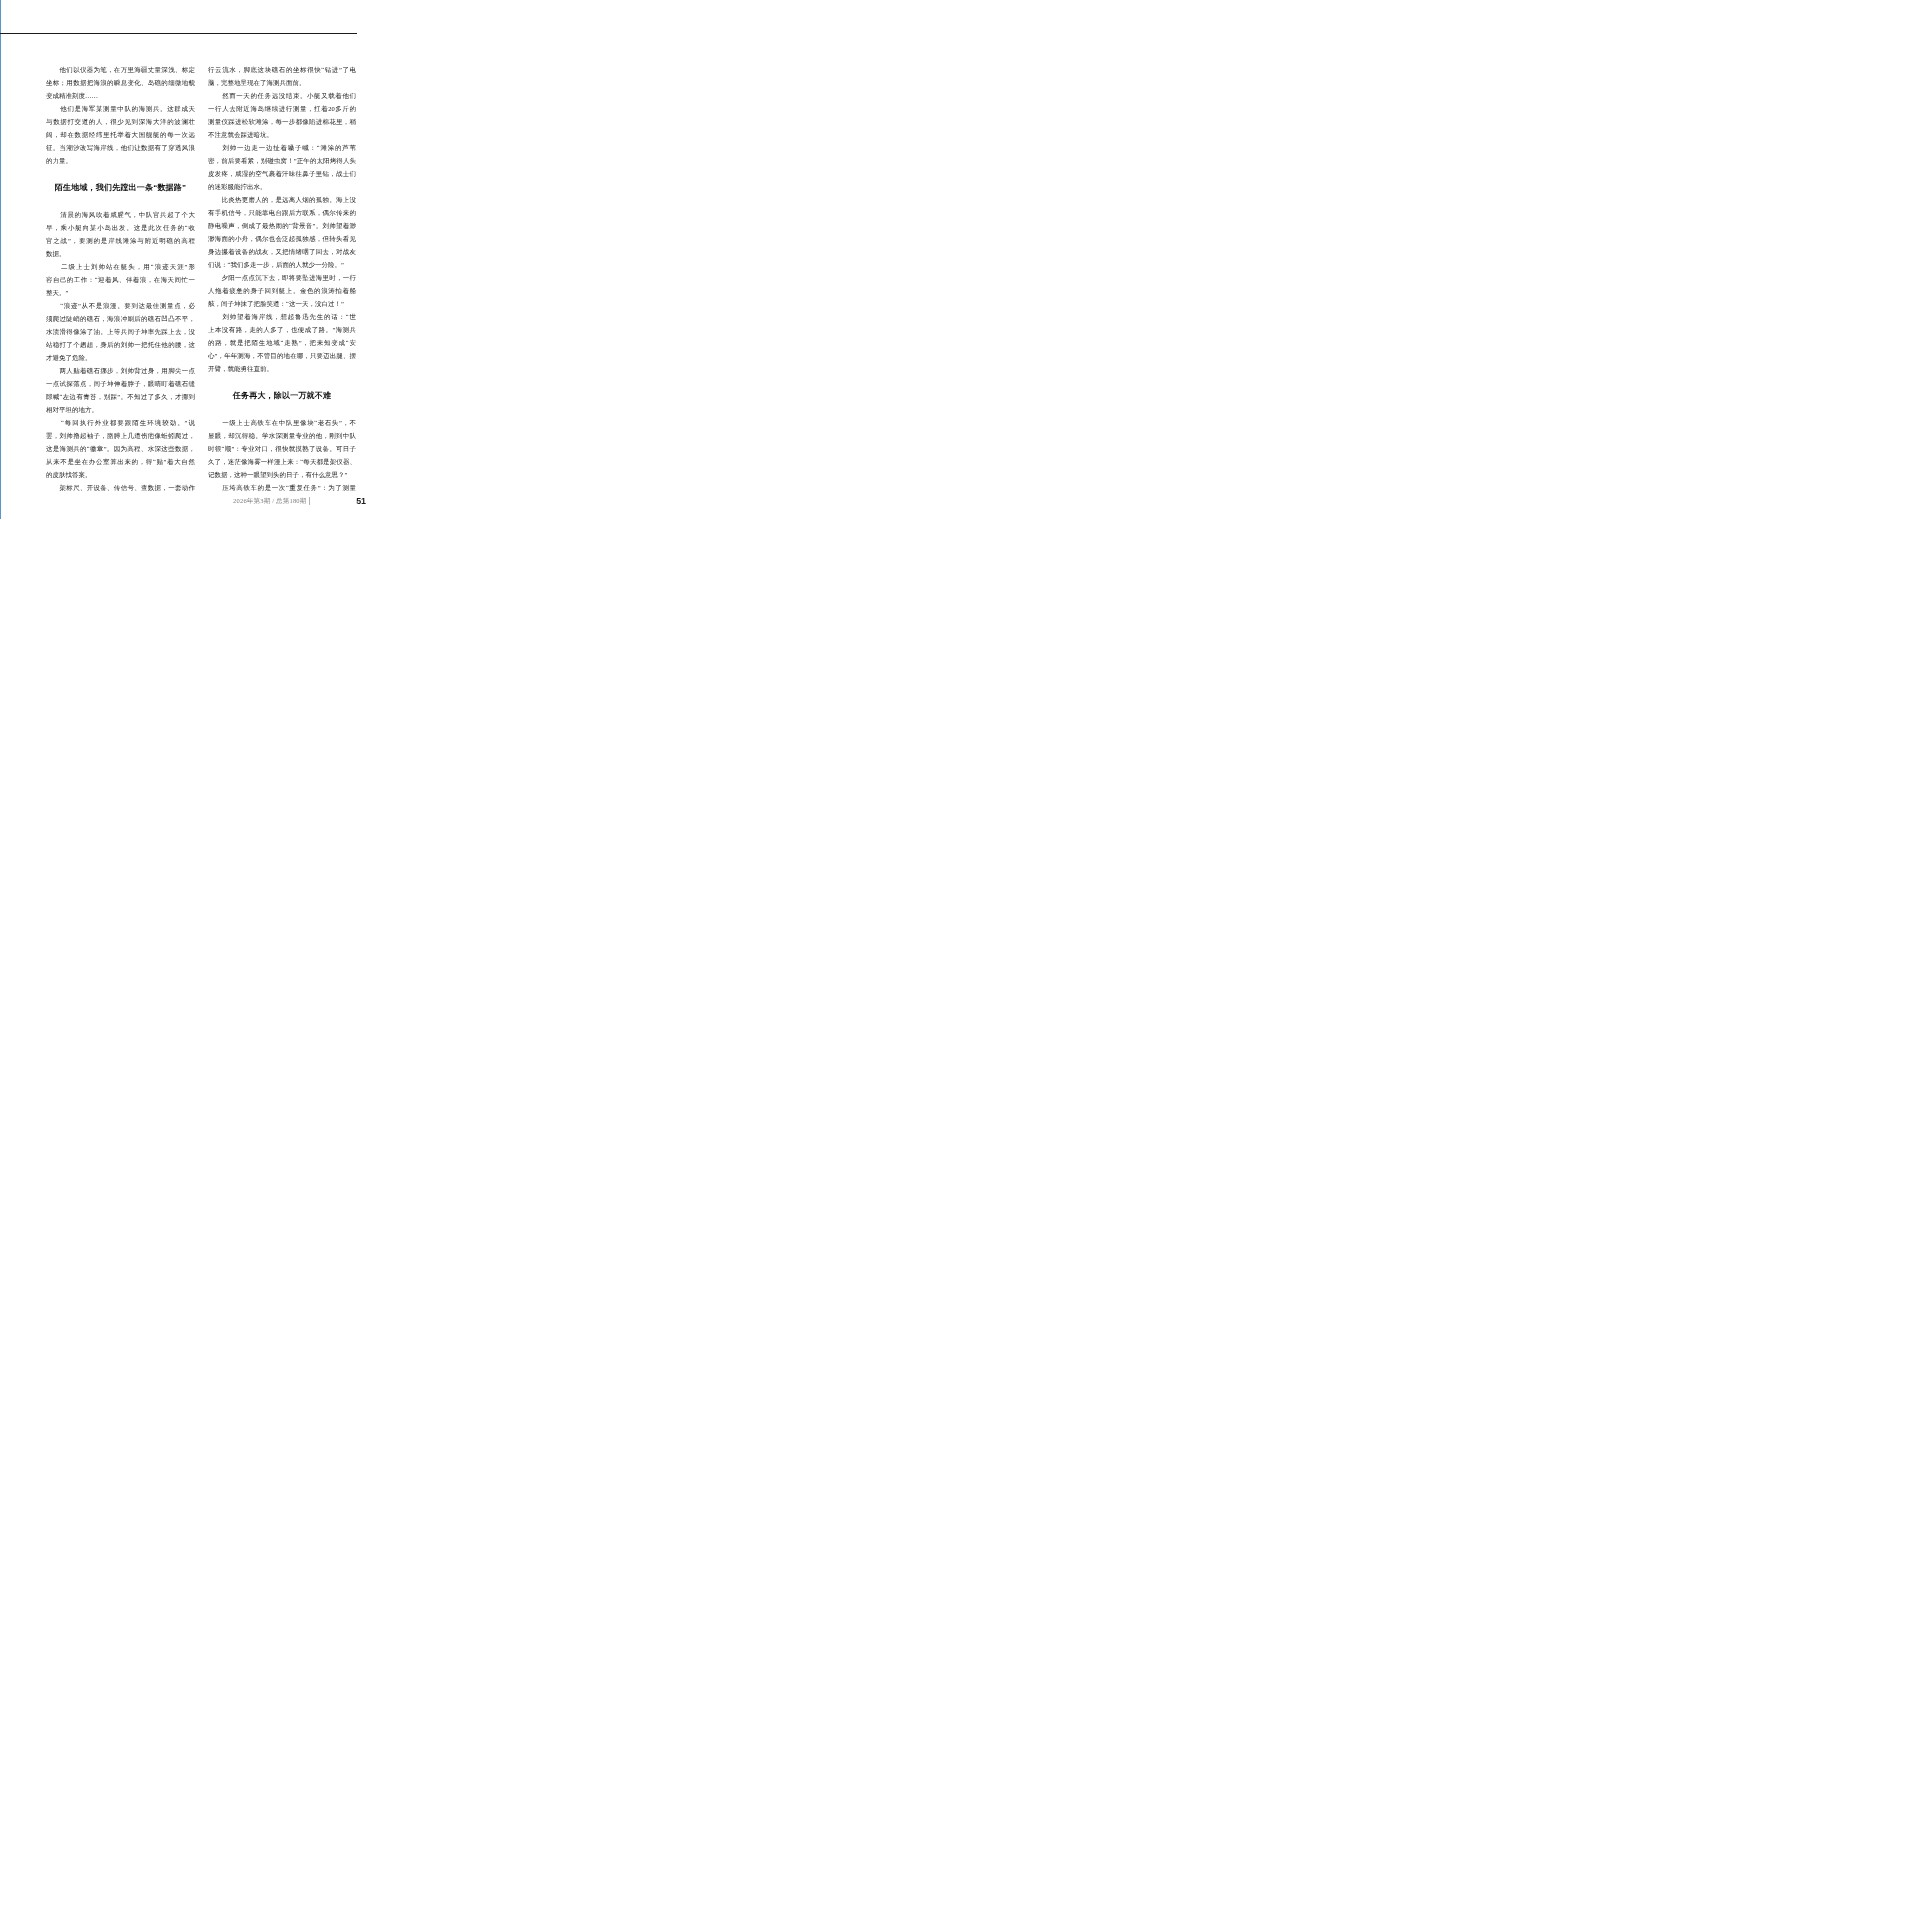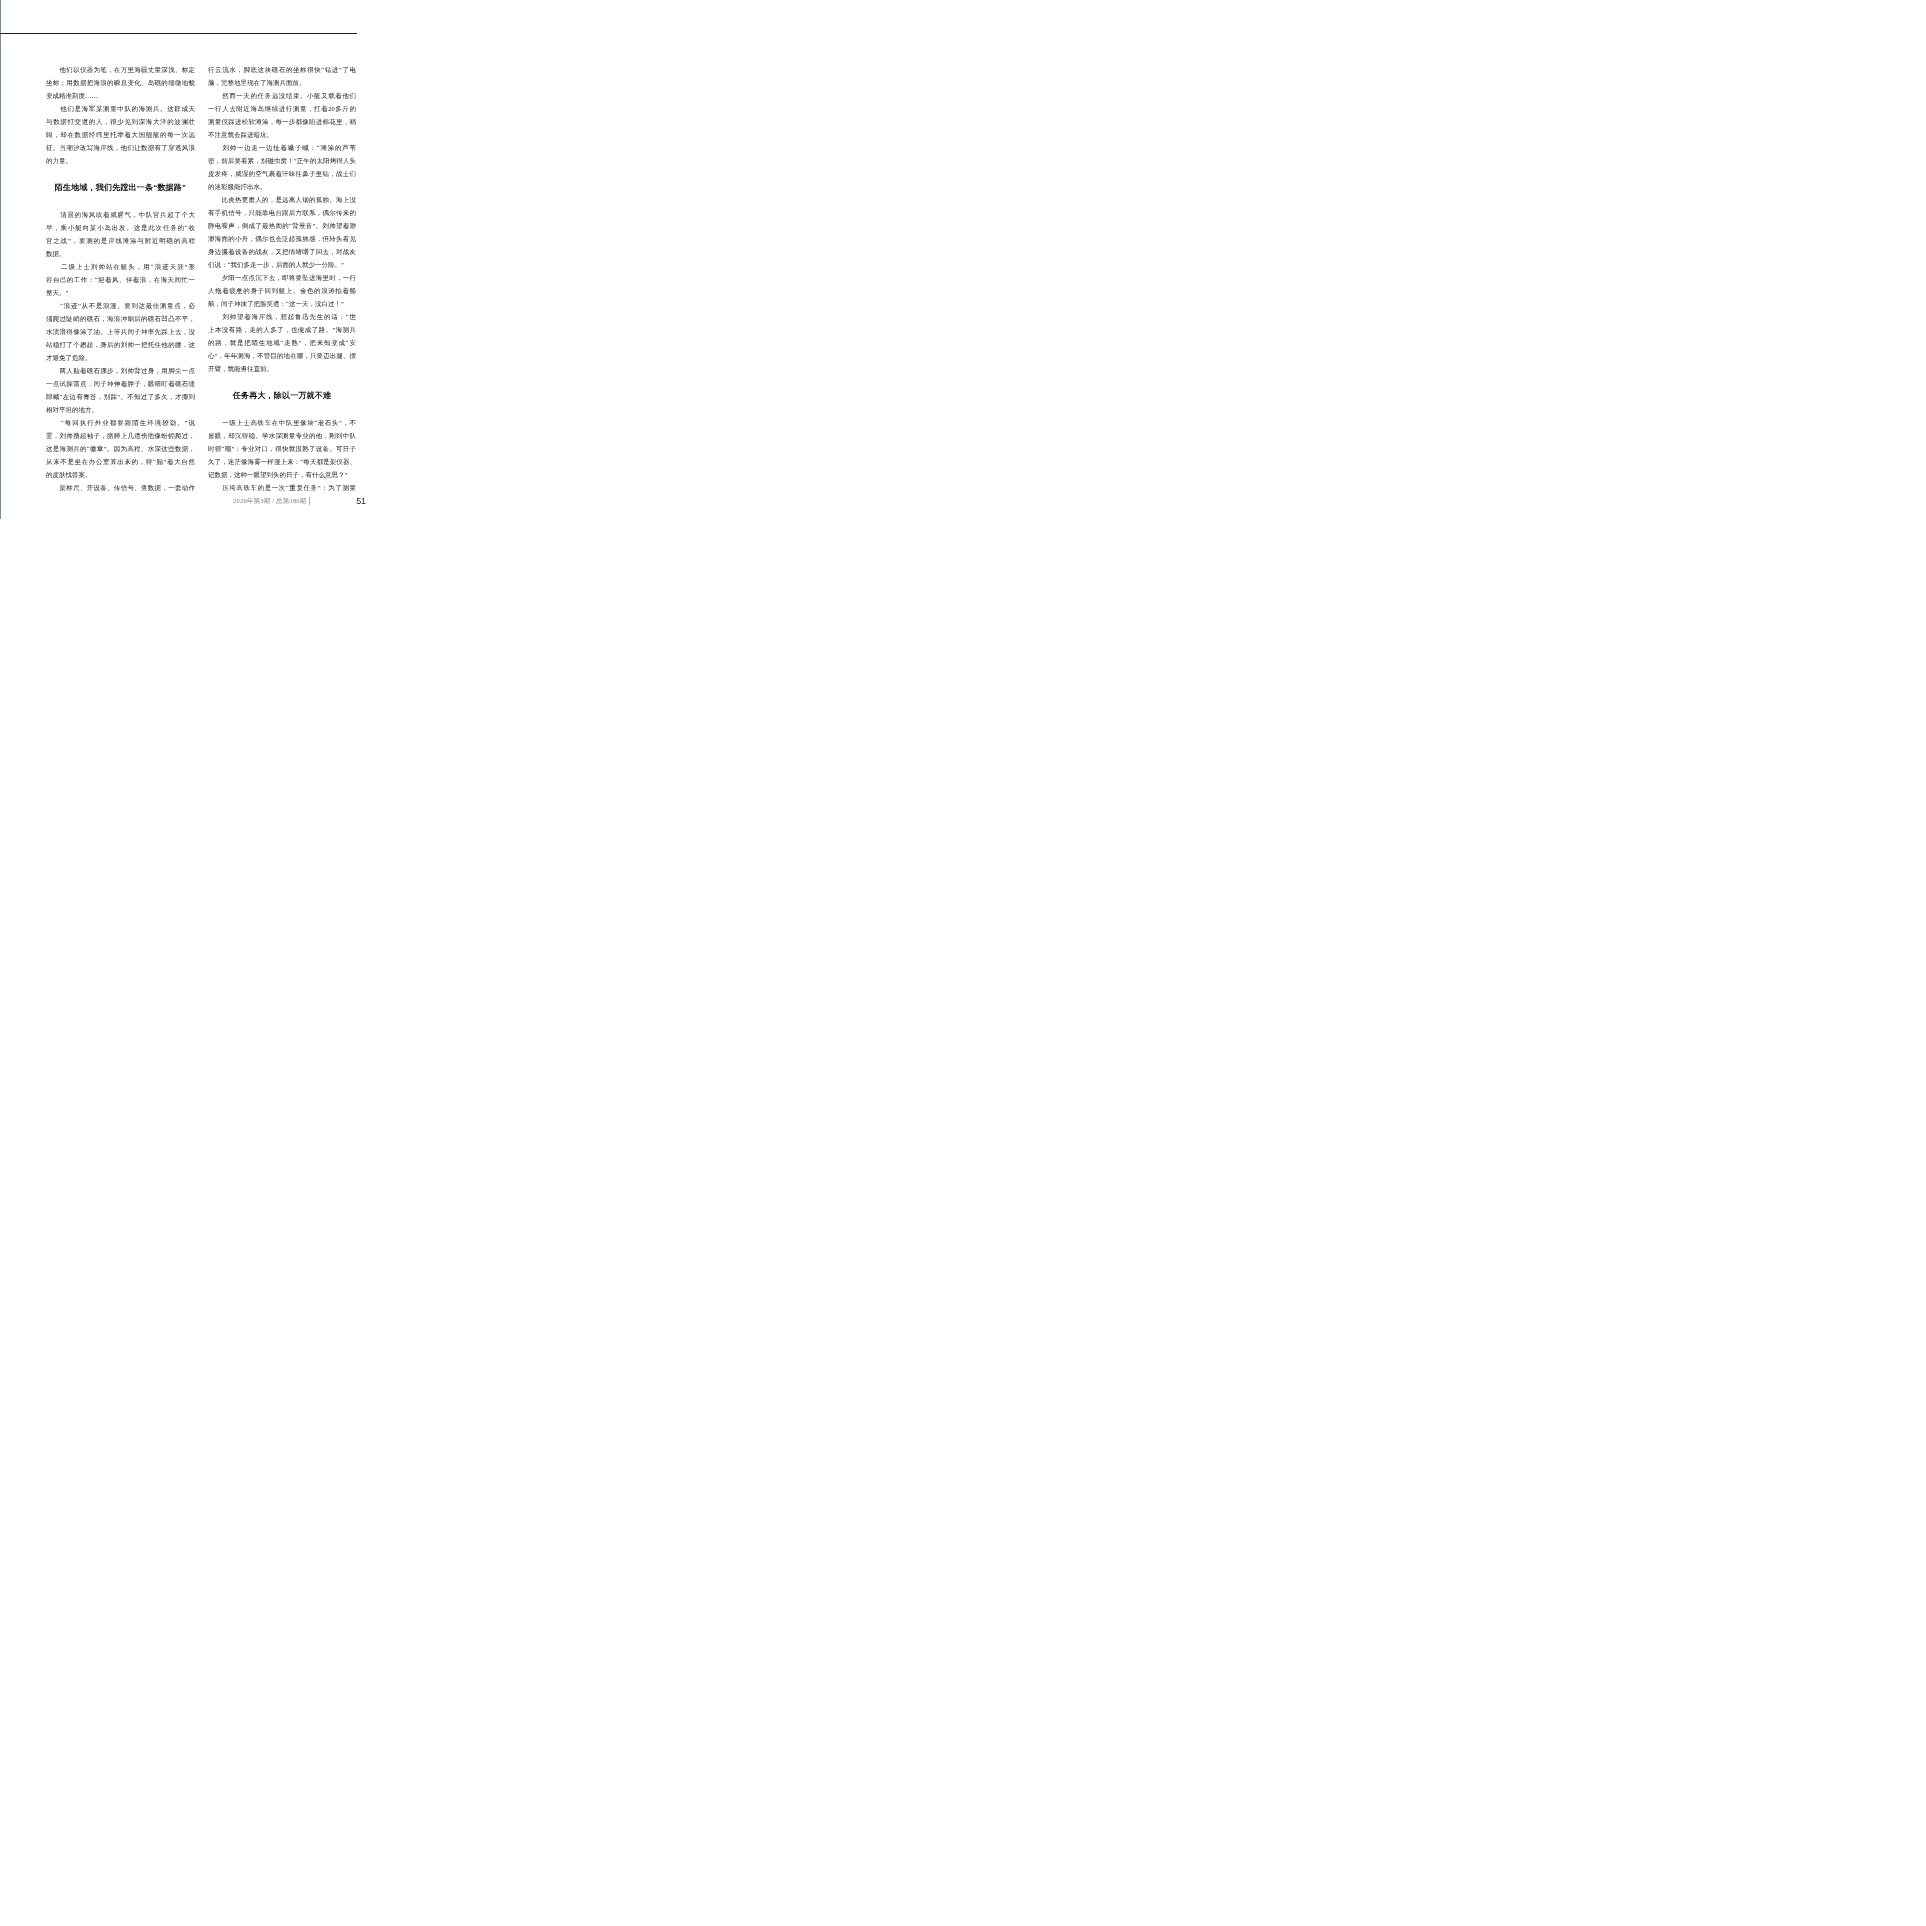--- a/index.html
+++ b/index.html
@@ -14,21 +14,21 @@
       text-justify:inter-character;color:#202020;}
   .ln.f{text-align:justify;text-align-last:justify;white-space:normal;overflow:hidden;}
   .ln.e{text-align:left;}
   .hgap{height:41px;display:flex;align-items:center;justify-content:center;}
   .heading{font-family:"Liberation Sans","DejaVu Sans",sans-serif;font-weight:700;
            font-size:8px;color:#101010;letter-spacing:0.2px;white-space:nowrap;}
   .footer{position:absolute;top:496px;right:25px;display:flex;align-items:center;gap:2.3px;}
   .footer .issue{font-size:6.5px;color:#7d7d7d;letter-spacing:0.2px;white-space:nowrap;}
   .footer .sep{width:1px;height:7.3px;background:#b3b3b3;}
   .footer .pagenum{font-family:"Liberation Sans","DejaVu Sans",sans-serif;
-                   font-size:8.9px;color:#1f1f1f;font-weight:400;margin-left:44px;}
+                   font-size:8.9px;color:#1f1f1f;font-weight:700;margin-left:44px;}
 </style>
 </head>
 <body>
 
 <div class="page">
   <div class="edge-line"></div>
   <div class="top-rule"></div>
 
   <div class="col col-left">
     <div class="ln f">　　他们以仪器为笔，在万里海疆丈量深浅、标定</div>

